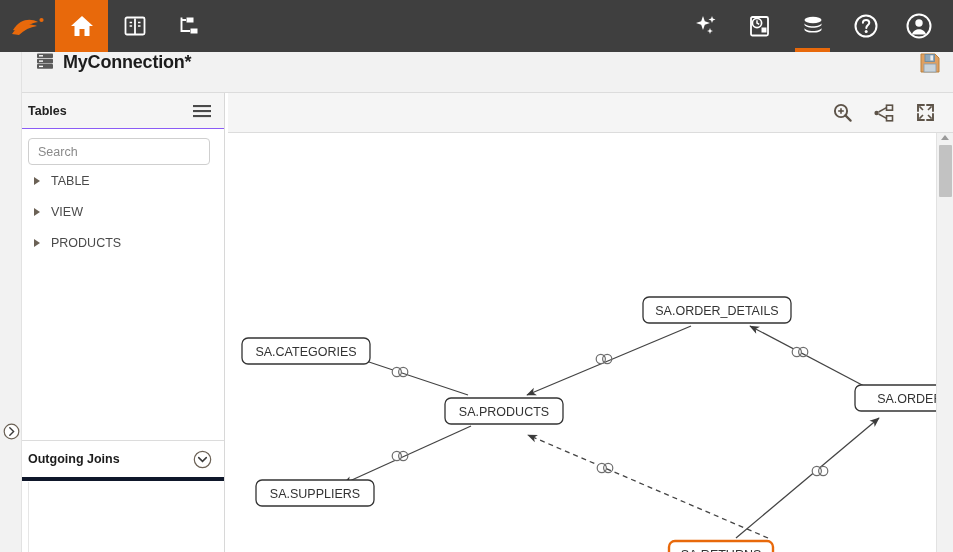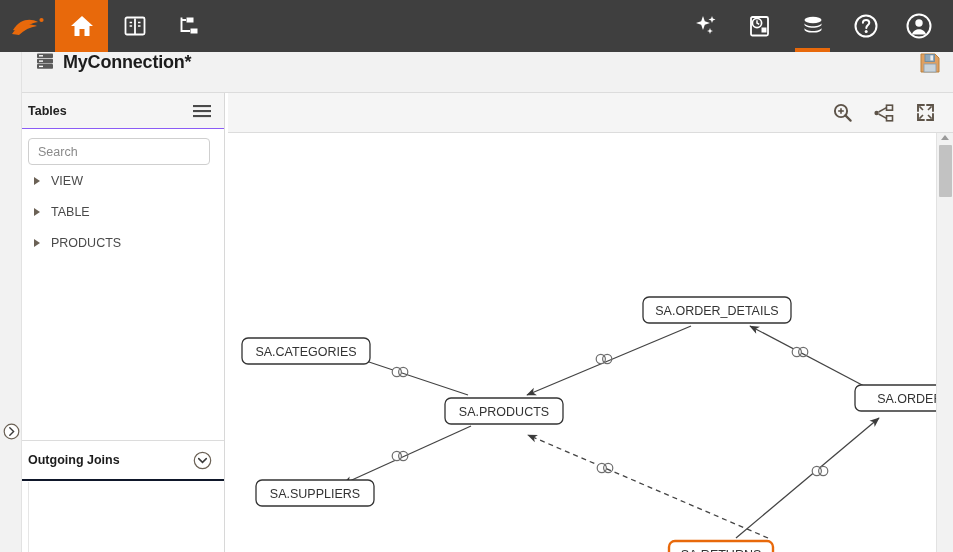--- a/index.html
+++ b/index.html
@@ -102,21 +102,21 @@
   
   .joins-sep {
     position: absolute; left: 0; right: 0; top: 347px;
     border-top: 1px solid #dcdcdc;
   }
   .joins-head {
     position: absolute; left: 0; right: 0; top: 348px;
     height: 40px;
     display: flex; align-items: center;
     padding: 0 12px 0 6px;
-    border-bottom: 2px solid #0f172a;
+    border-bottom: 4px solid #0f172a;
     background: #fff;
   }
   .joins-title { font-size: 12.5px; font-weight: bold; color: #1c1c1c; }
   .joins-chevron { margin-left: auto; cursor: pointer; display: flex; }
   .joins-body {
     position: absolute; left: 6px; right: 0; top: 389px; bottom: 0;
     border-left: 1px solid #e6e6e6;
     background: #fff;
   }
 
@@ -292,25 +292,25 @@
           <rect x="1" y="12" width="18" height="2.1" fill="#4a4a4a"></rect>
         </svg>
       </span>
     </div>
 
     <div class="sb-body">
       <input class="search-box" type="text" placeholder="Search" style="">
 
       <div class="tree-item">
         <span class="tri"></span>
-        <span class="tree-label">VIEW</span>
+        <span class="tree-label">TABLE</span>
       </div>
       <div class="tree-item">
         <span class="tri"></span>
-        <span class="tree-label">TABLE</span>
+        <span class="tree-label">VIEW</span>
       </div>
       <div class="tree-item">
         <span class="tri"></span>
         <span class="tree-label">PRODUCTS</span>
       </div>
     </div>
 
     <div class="joins-sep"></div>
     <div class="joins-head">
       <span class="joins-title">Outgoing Joins</span>

